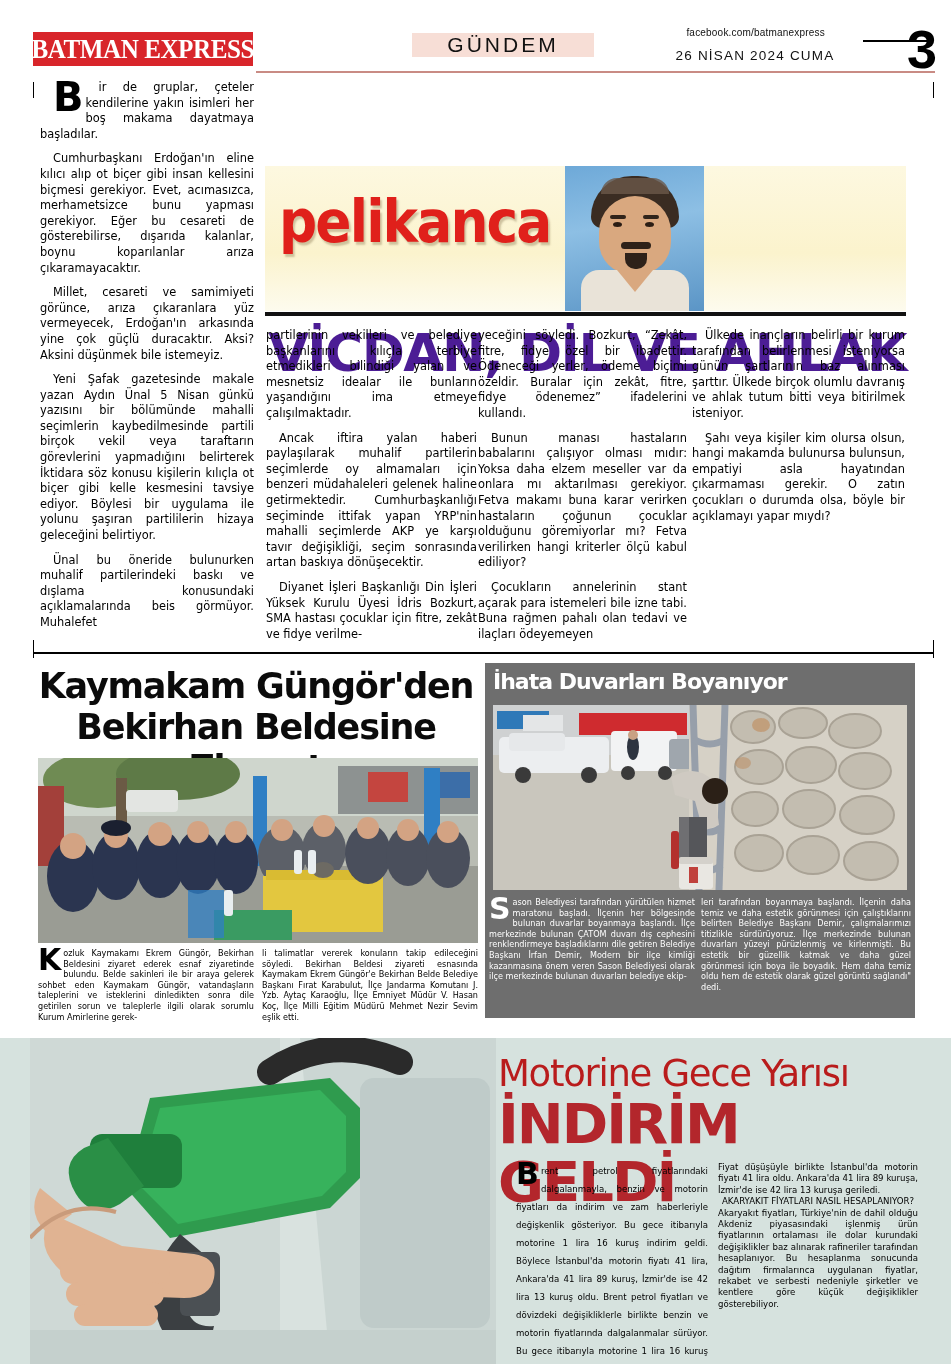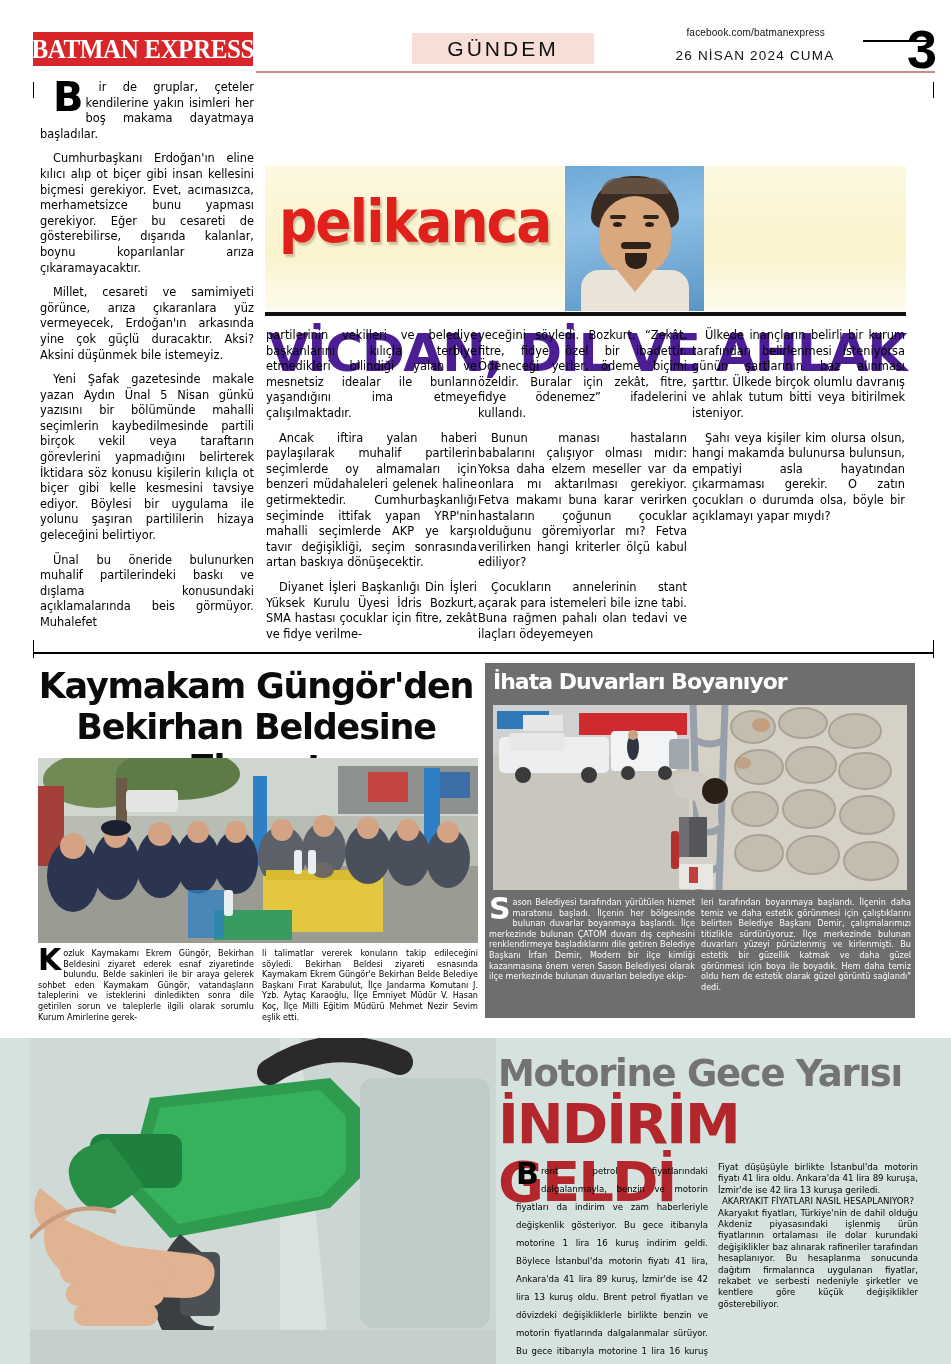--- a/index.html
+++ b/index.html
@@ -17,21 +17,21 @@
     position:absolute; left:33px; top:32px; width:220px; height:34px;
     background:#d8252a; display:flex; align-items:center; justify-content:center;
     padding: 0 1px;
   }
   .logo-text {
     color:#fff; font-weight:bold; font-size:27px; letter-spacing:-0.5px;
     font-family:"Liberation Serif", serif; line-height:1; white-space:nowrap;
     transform: scaleX(0.93);
   }
   .section-tab {
-    position:absolute; left:412px; top:33px; width:182px; height:31px;
+    position:absolute; left:412px; top:33px; width:182px; height:24px;
     background:#f7ded6; display:flex; align-items:center; justify-content:center;
   }
   .section-tab span { font-size:21px; letter-spacing:3px; color:#111; font-weight:400; }
   .social-url {
     position:absolute; left:605px; top:15px; width:220px; text-align:right;
     font-size:10px; color:#111; letter-spacing:0.2px;margin-top:12px;
   }
   .date-line {
     position:absolute; left:640px; top:48px; width:230px; text-align:center;
     font-size:13.5px; color:#111; letter-spacing:1.2px;
@@ -142,21 +142,21 @@
   .cap-white { color:#fff; }
   .dropcap2::first-letter {
     float:left; font-size:30px; line-height:23px; font-weight:bold; padding-right:2px;
   }
 
   
   .bottom { position:absolute; left:0; top:1038px; width:951px; height:326px; background:#d6e2de; }
   .photo-fuel { position:absolute; left:30px; top:0px; width:466px; height:326px; overflow:hidden; }
   .mot-head1 {
     position:absolute; left:498px; top:14px; width:420px;
-    font-size:37px; font-weight:bold; color:#737373; letter-spacing:-1.3px;
+    font-size:37px; font-weight:normal; color:#b91c1c; letter-spacing:-1.3px;
     font-family:"DejaVu Sans", sans-serif; text-align:left;
   }
   .mot-head2 {
     position:absolute; left:498px; top:57px; width:420px;
     font-size:56px; font-weight:bold; color:#b3262c; letter-spacing:-2px;
     font-family:"DejaVu Sans", sans-serif; text-align:left; line-height:58px;
   }
   .bold-center { font-weight:normal; text-align:center; text-indent:0 !important; }
 </style>
 </head>

